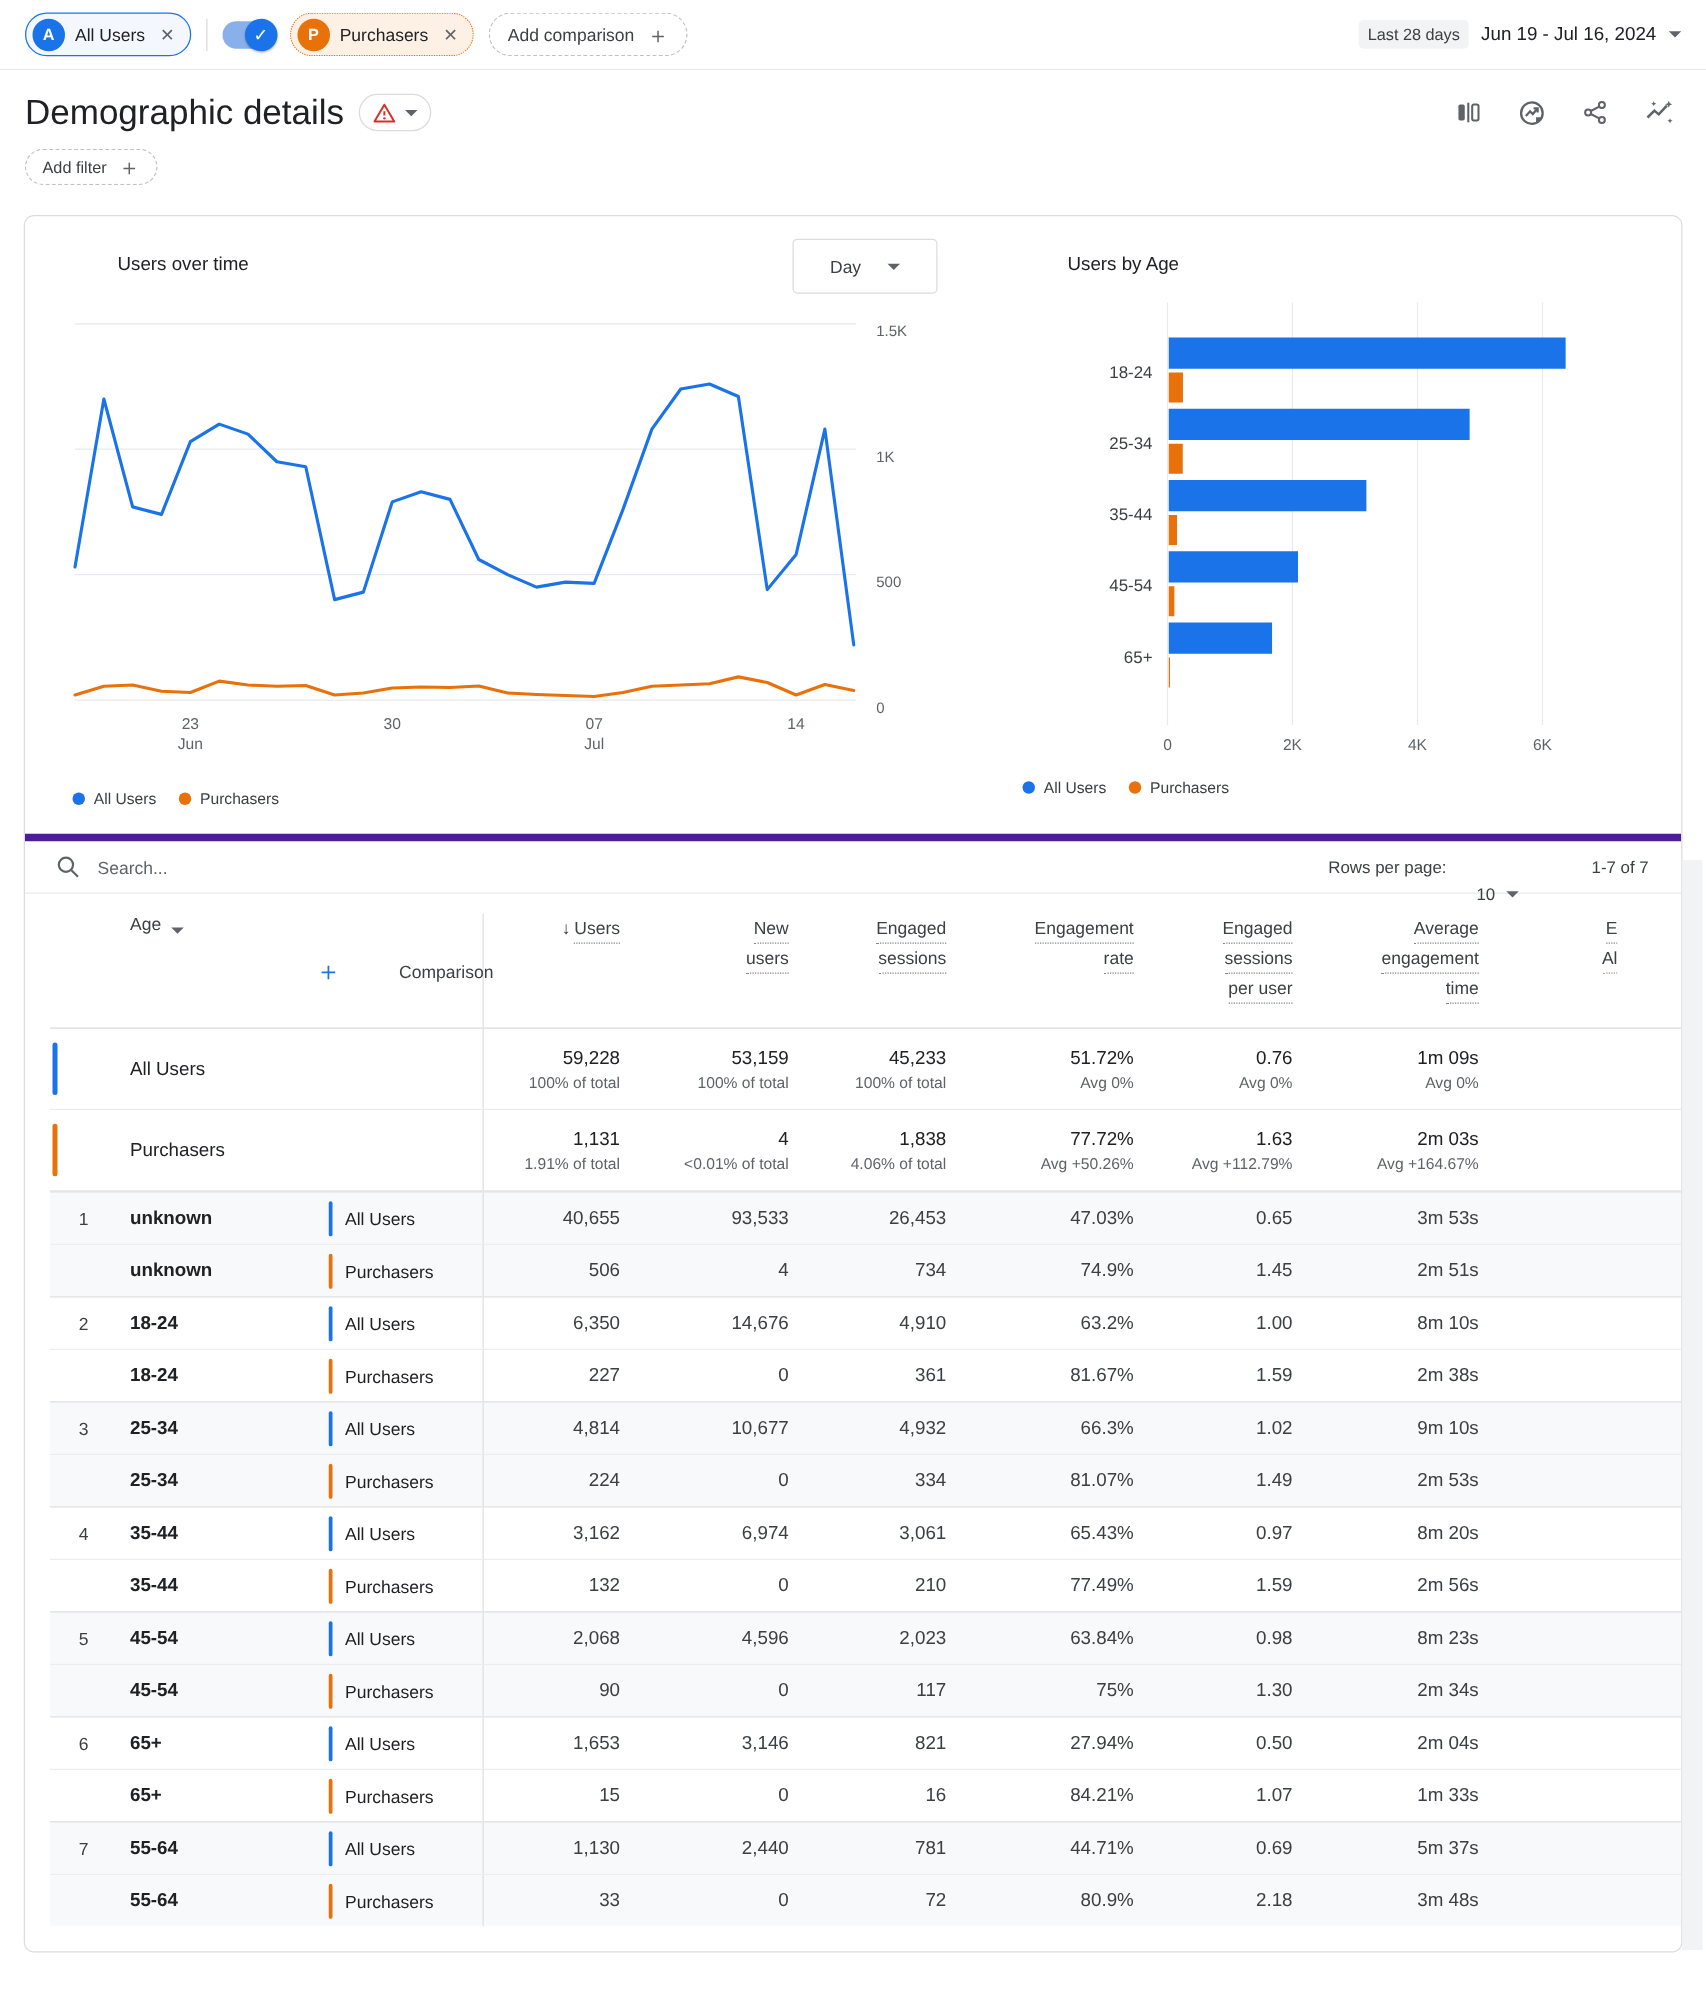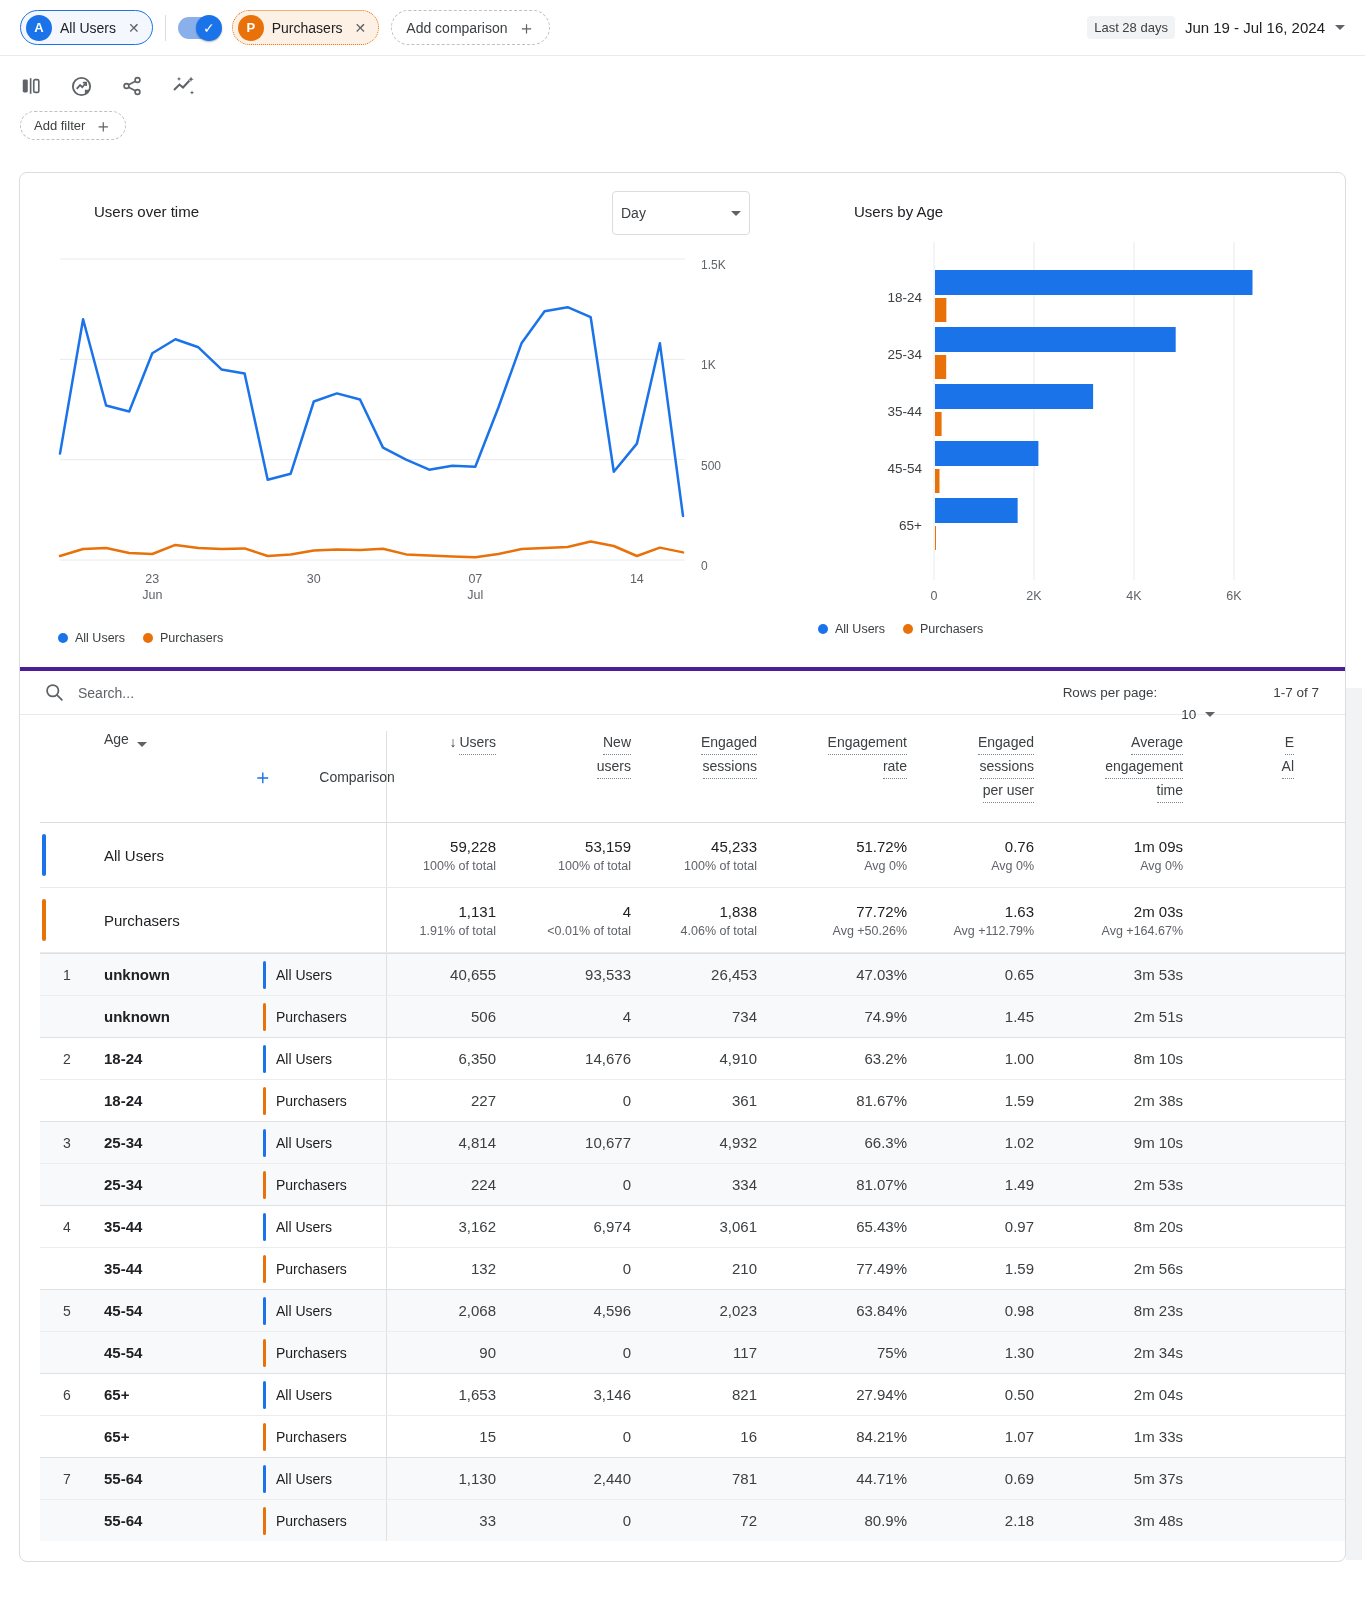--- a/index.html
+++ b/index.html
@@ -42,29 +42,29 @@
   .addfilter { display: inline-flex; align-items: center; gap: 9px; border: 1.5px dashed #bdc1c6;
                border-radius: 16px; height: 29px; padding: 0 13px; margin: 13px 0 0 20px;
                font-size: 13px; color: #3c4043; cursor: pointer; }
   
   .card { position: absolute; left: 19px; top: 172px; width: 1327px; height: 1390px;
           border: 1px solid #dadce0; border-radius: 8px; background: #fff; overflow: hidden; }
   .charts { display: flex; height: 494px; padding: 18px 14px 0 38px; }
   .chart-left { width: 692px; }
   .chart-head { display: flex; align-items: flex-start; justify-content: space-between; height: 46px; }
   .chart-title { font-size: 15px; color: #202124; padding-top: 12px; margin-left: 36px; }
-  .select { border: 1px solid #dadce0; border-radius: 4px; height: 44px; width: 138px;
-            display: flex; align-items: center; justify-content: space-between; padding: 0 8px;
+  .select { border: 1px solid #dadce0; border-radius: 4px; height: 44px; width: 116px;
+            display: flex; align-items: center; justify-content: space-between; padding: 0 29px;
             font-size: 14px; color: #3c4043; cursor: pointer; background: #fff; }
   .chart-right { flex: 1; padding-left: 68px; }
   .legend { display: flex; gap: 18px; align-items: center; margin-top: 10px; font-size: 12.5px; color: #3c4043; }
   .legend .item { display: flex; align-items: center; gap: 7px; }
   .dot { width: 10px; height: 10px; border-radius: 50%; }
   
-  .search-row { border-top: 4px solid #4c1d95; border-bottom: 1px solid #e8eaed; height: 48px;
+  .search-row { border-top: 6px solid #4c1d95; border-bottom: 1px solid #e8eaed; height: 48px;
                 display: flex; align-items: center; padding: 0 26px 0 24px; gap: 13px; }
   .search-row input { border: none; outline: none; flex: 1; font-size: 14px; color: #202124;
                       font-family: "Liberation Sans", sans-serif; }
   .search-row input::placeholder { color: #5f6368; }
   .pager { display: flex; align-items: center; gap: 10px; font-size: 13.5px; color: #3c4043; }
   .pager .pagecount { margin-left: 48px; }
   .rpp-select { display: flex; align-items: center; gap: 9px; margin-left: 14px; cursor: pointer; margin-top: 44px; }
   
   .table { padding-left: 20px; }
   .trow { display: grid; align-items: center;
@@ -126,20 +126,31 @@
   </div>
   <div class="dateblock">
     <span class="date-preset">Last 28 days</span>
     <span class="date-range">Jun 19 - Jul 16, 2024</span>
     <span class="caret"></span>
   </div>
 </div>
 
 
 <div class="title-row">
+  <div class="title-left">
+    <h1>Demographic details</h1>
+    <div class="warn-pill">
+      <svg width="19" height="19" viewBox="0 0 24 24">
+        <path d="M12 3.5 L22 20.5 H2 Z" fill="none" stroke="#d93025" stroke-width="2" stroke-linejoin="round"></path>
+        <line x1="12" y1="10" x2="12" y2="14.5" stroke="#d93025" stroke-width="2"></line>
+        <circle cx="12" cy="17.3" r="1.2" fill="#d93025"></circle>
+      </svg>
+      <span class="caret"></span>
+    </div>
+  </div>
   <div class="toolbar-icons">
     <svg width="22" height="22" viewBox="0 0 24 24">
       <rect x="3" y="5" width="5.5" height="14" rx="1.5" fill="#5f6368"></rect>
       <line x1="11.6" y1="3.5" x2="11.6" y2="20.5" stroke="#5f6368" stroke-width="1.8"></line>
       <rect x="15" y="5" width="5.5" height="14" rx="1.5" fill="none" stroke="#5f6368" stroke-width="1.8"></rect>
     </svg>
     <svg width="23" height="23" viewBox="0 0 24 24">
       <circle cx="12" cy="12" r="9" fill="none" stroke="#5f6368" stroke-width="1.9"></circle>
       <path d="M7 14.5 L10.5 10.5 L12.8 12.8 L16.5 8.3" fill="none" stroke="#5f6368" stroke-width="1.9"></path>
       <path d="M13.4 8 L16.8 8 L16.8 11.4" fill="none" stroke="#5f6368" stroke-width="1.9"></path>

